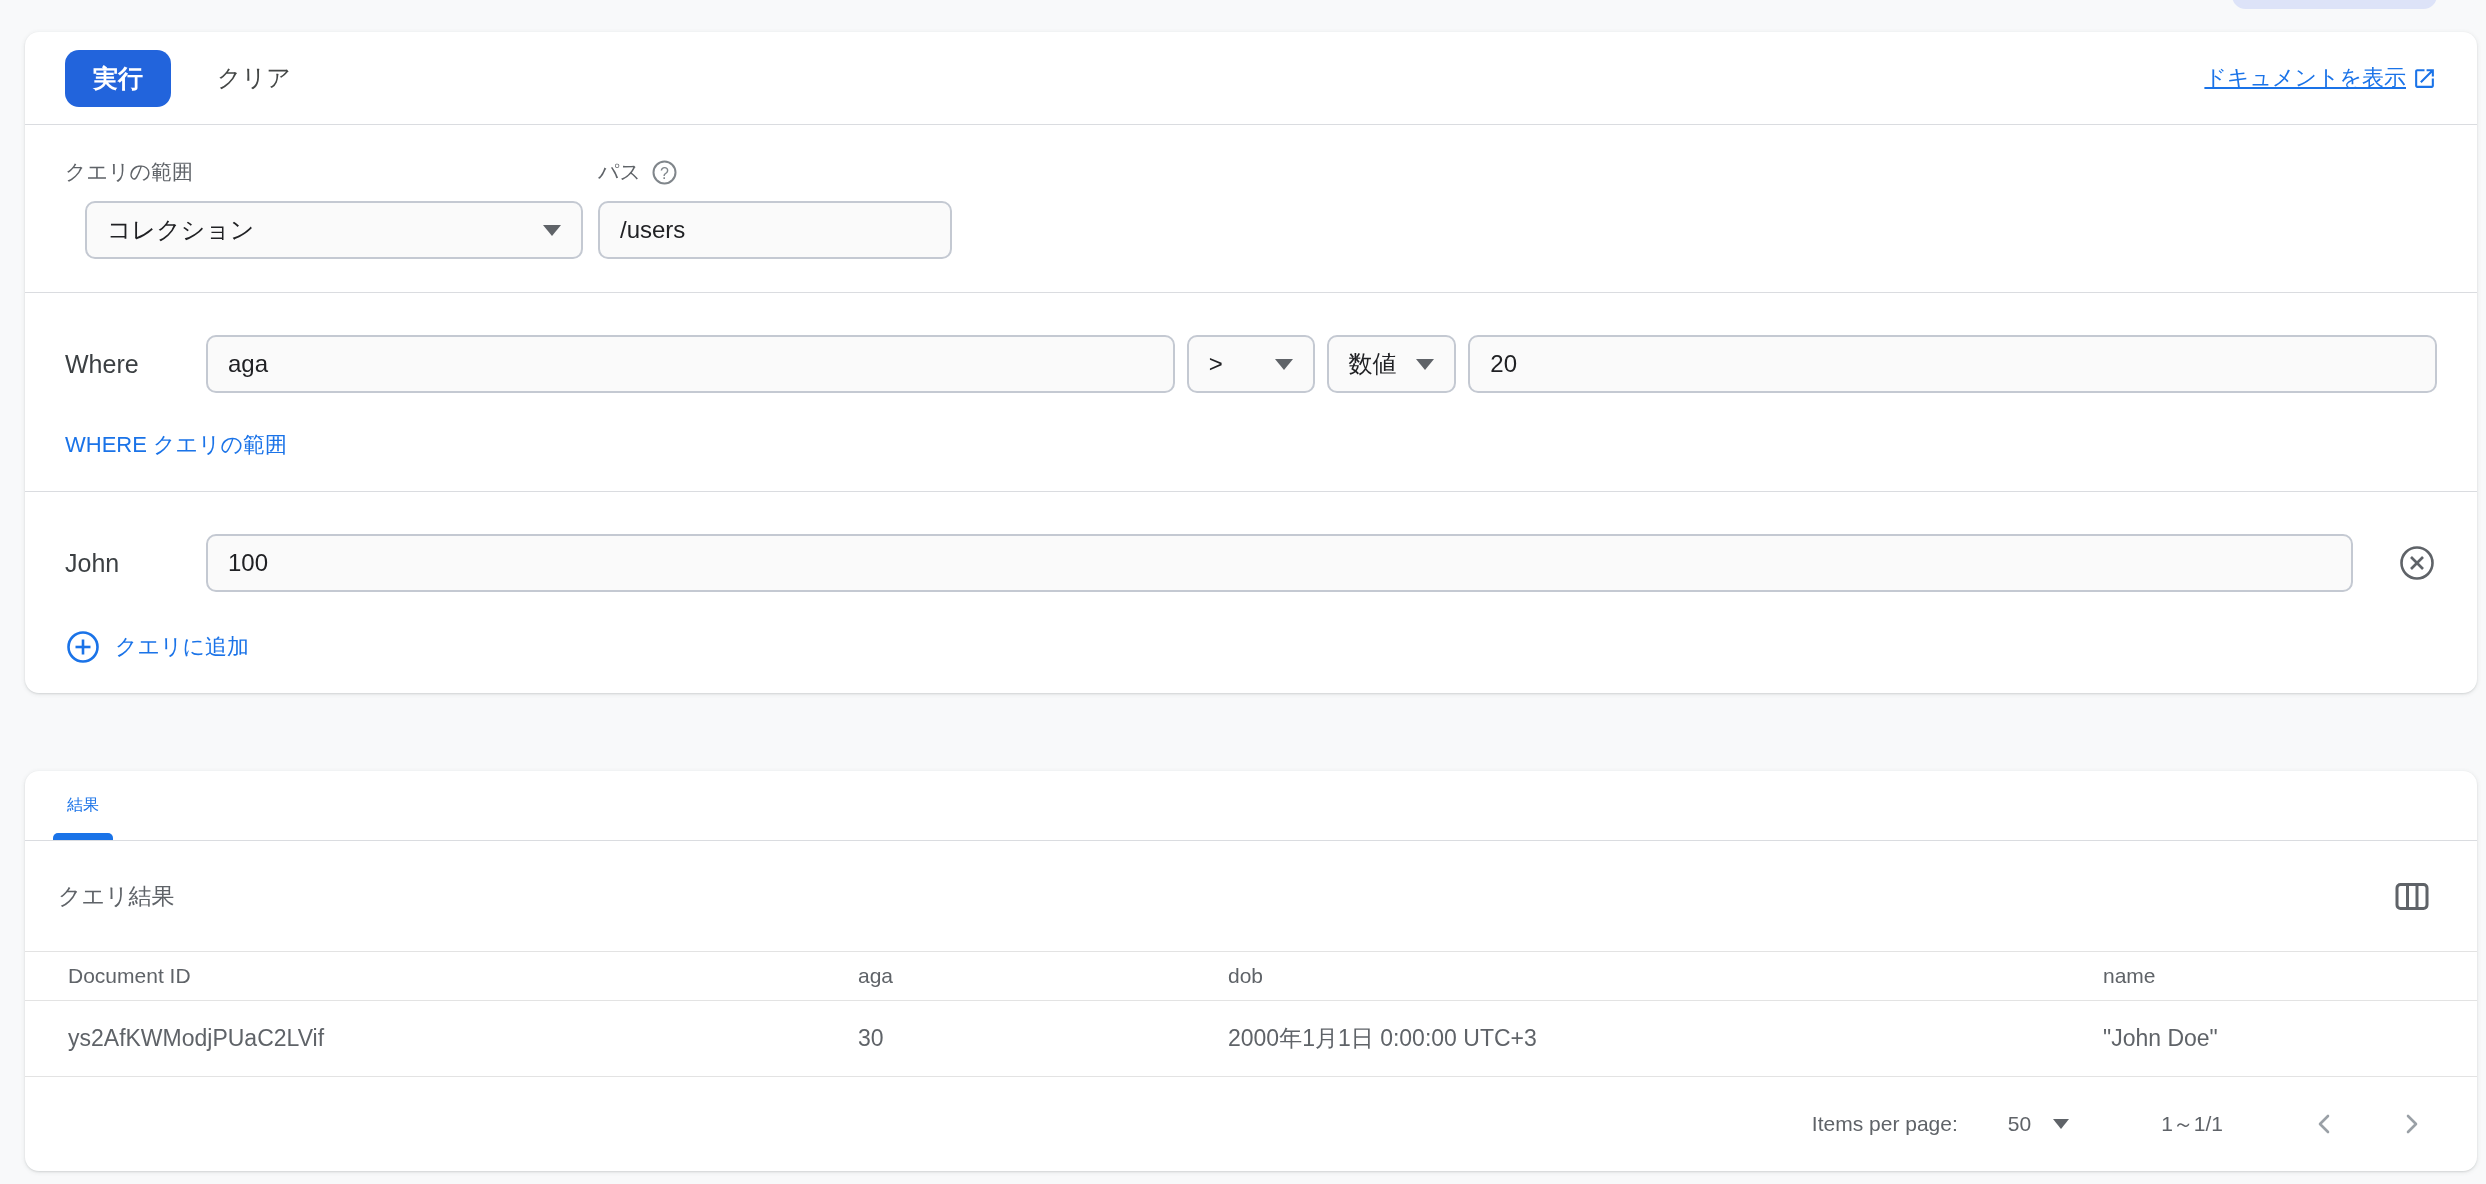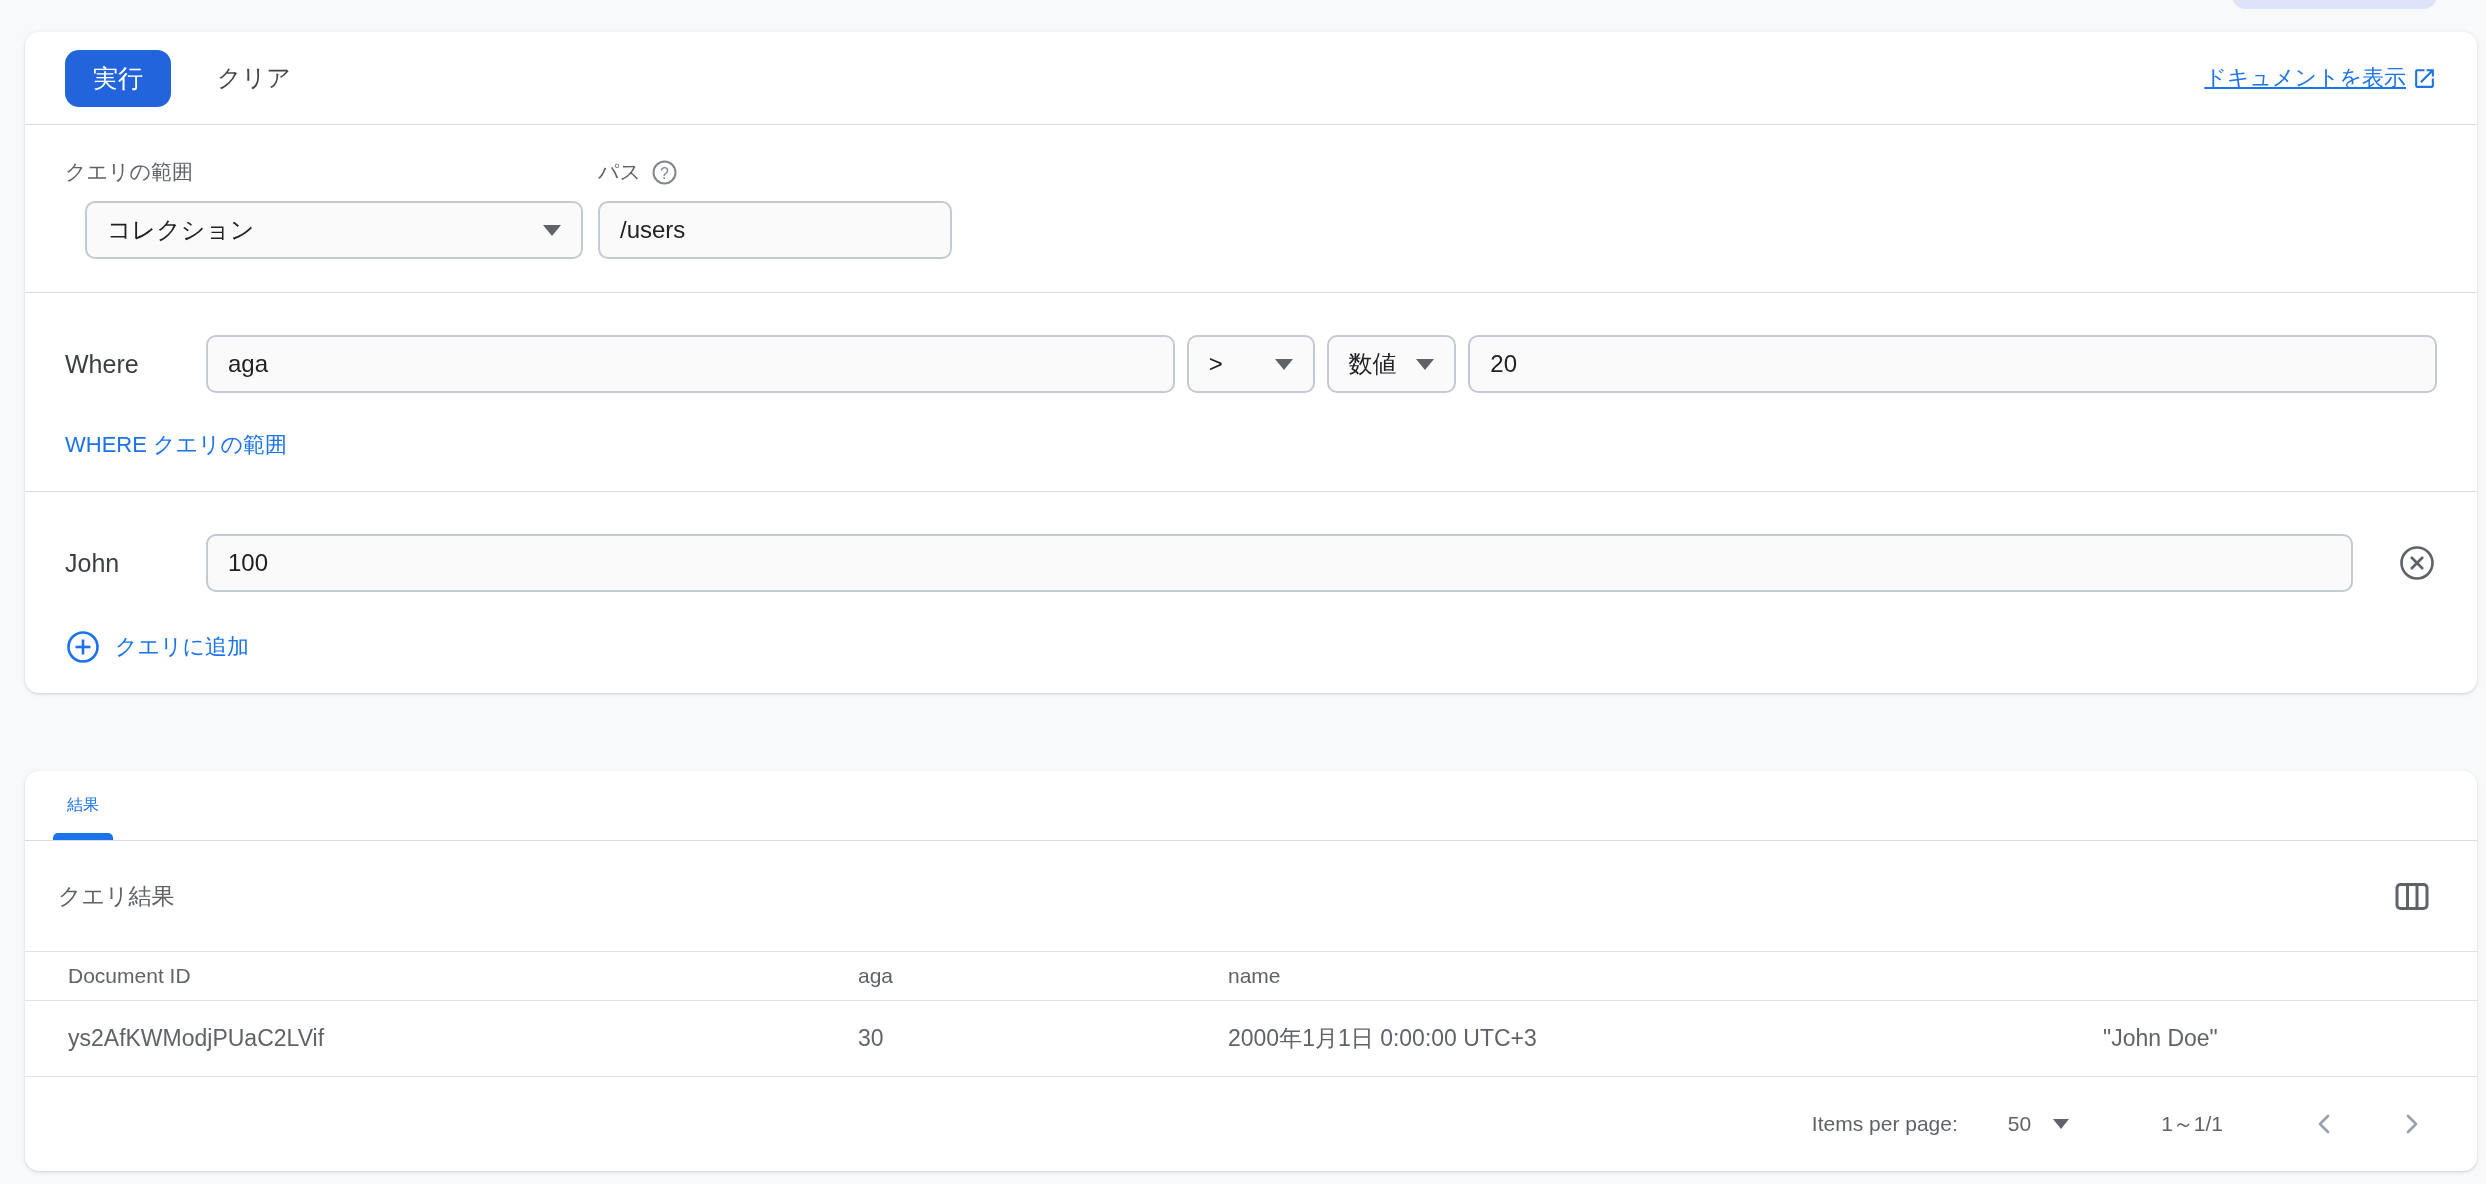--- a/index.html
+++ b/index.html
@@ -32,21 +32,21 @@
   }
 
   
   .toolbar-row {
     height:93px; display:flex; align-items:center;
     padding:0 40px; border-bottom:1px solid #dadce0;
   }
   .run-btn {
     background:#2264dc; color:#fff; border:none; cursor:pointer;
     min-width:106px; height:57px; border-radius:14px;
-    font-size:25px; font-family:inherit; padding:11px 26px;
+    font-size:25px; font-family:inherit; padding:11px 26px;font-weight:bold;
   }
   .clear-btn {
     background:none; border:none; cursor:pointer; font-family:inherit;
     color:#444746; font-size:24px; margin-left:46px;
   }
   .toolbar-spacer { flex:1; }
   .doc-link {
     display:flex; align-items:center; gap:6px;
     color:#1a73e8; font-size:22px; cursor:pointer; text-decoration:none;
   }
@@ -259,20 +259,21 @@
           <line x1="12.5" y1="2.5" x2="12.5" y2="26.5" stroke="#5f6368" stroke-width="3"></line>
           <line x1="22" y1="2.5" x2="22" y2="26.5" stroke="#5f6368" stroke-width="3"></line>
         </svg>
       </span>
     </button>
   </div>
 
   <div class="grid-row table-header">
     <span class="cell">Document ID</span>
     <span class="cell">aga</span>
+    <span class="cell">dob</span>
     <span class="cell">name</span>
   </div>
 
   <div class="grid-row table-row">
     <span class="cell">ys2AfKWModjPUaC2LVif</span>
     <span class="cell">30</span>
     <span class="cell">2000年1月1日 0:00:00 UTC+3</span>
     <span class="cell">"John Doe"</span>
   </div>
 

